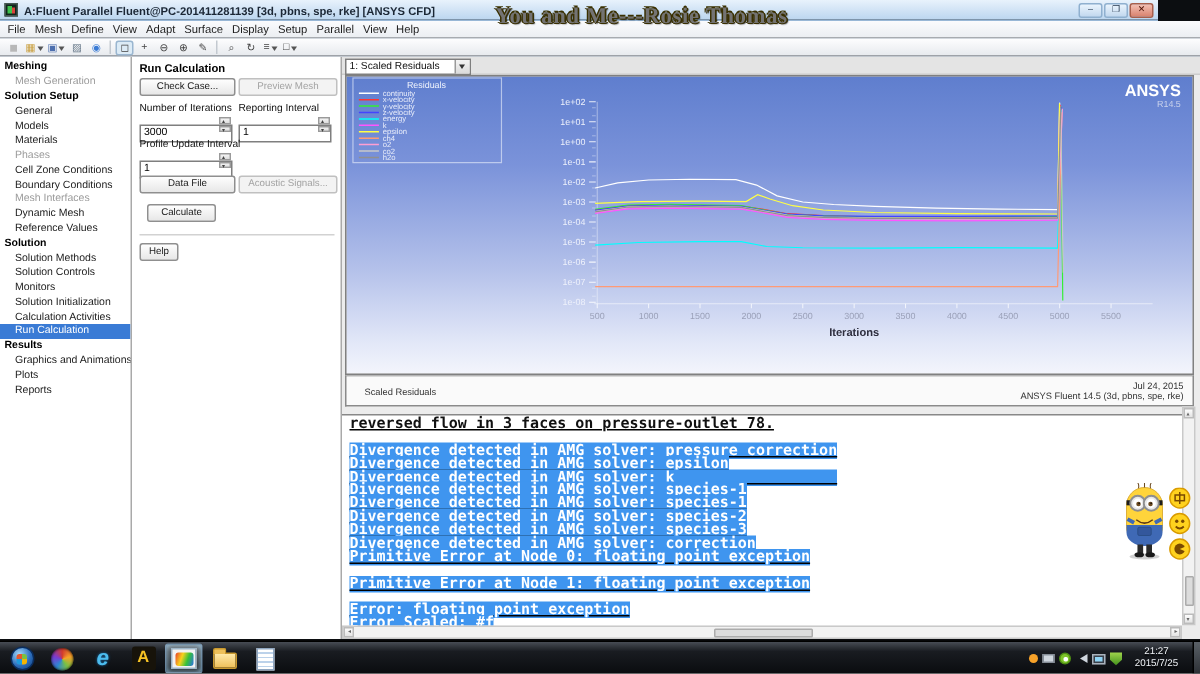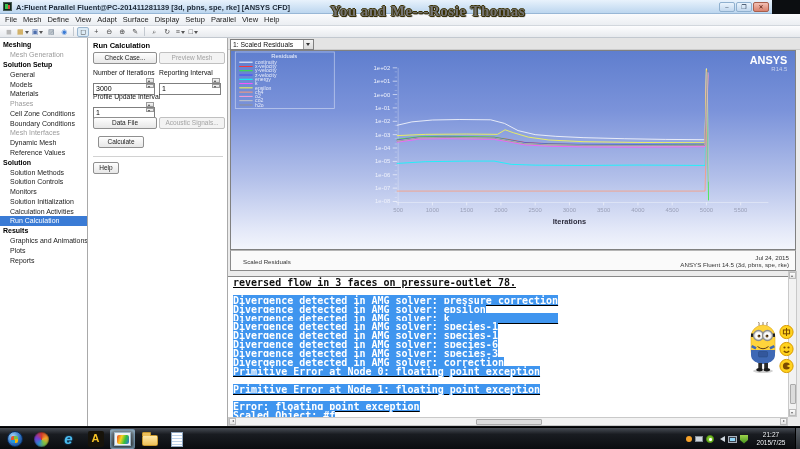--- a/index.html
+++ b/index.html
@@ -397,29 +397,29 @@
       </div>
     </div>
     <div id="console">
         <div class="cline">reversed flow in 3 faces on pressure-outlet 78.</div>
         <div class="cline"></div>
         <div class="cline"><span class="sel">Divergence detected in AMG solver: pressure correction</span></div>
         <div class="cline"><span class="sel">Divergence detected in AMG solver: epsilon</span></div>
         <div class="cline"><span class="sel">Divergence detected in AMG solver: k                  </span></div>
         <div class="cline"><span class="sel">Divergence detected in AMG solver: species-1</span></div>
         <div class="cline"><span class="sel">Divergence detected in AMG solver: species-1</span></div>
-        <div class="cline"><span class="sel">Divergence detected in AMG solver: species-6</span></div>
+        <div class="cline"><span class="sel">Divergence detected in AMG solver: species-2</span></div>
         <div class="cline"><span class="sel">Divergence detected in AMG solver: species-3</span></div>
         <div class="cline"><span class="sel">Divergence detected in AMG solver: correction</span></div>
         <div class="cline"><span class="sel">Primitive Error at Node 0: floating point exception</span></div>
         <div class="cline"></div>
         <div class="cline"><span class="sel">Primitive Error at Node 1: floating point exception</span></div>
         <div class="cline"></div>
         <div class="cline"><span class="sel">Error: floating point exception</span></div>
-        <div class="cline"><span class="sel">Scaled Object: #f</span></div>
+        <div class="cline"><span class="sel">Error Scaled: #f</span></div>
       </div>
     <div id="vscroll" class="sb">
       <div class="sb-arrow" id="vs-up">
           <i></i>
         </div>
       <div id="vthumb"></div>
       <div class="sb-arrow" id="vs-dn">
           <i></i>
         </div>
     </div>

